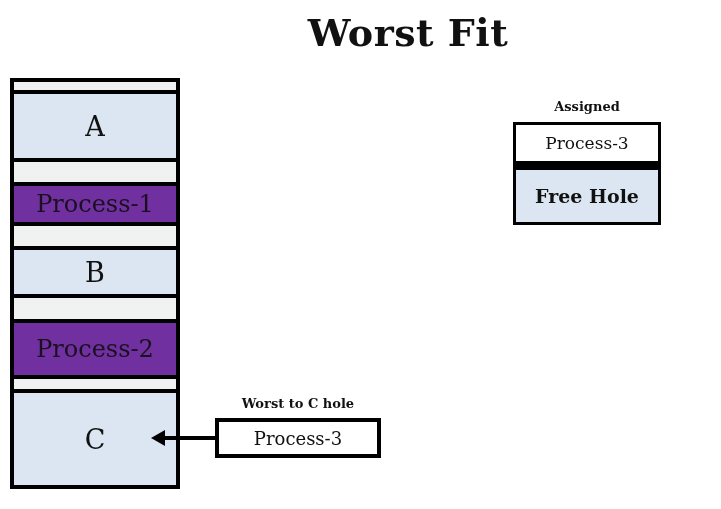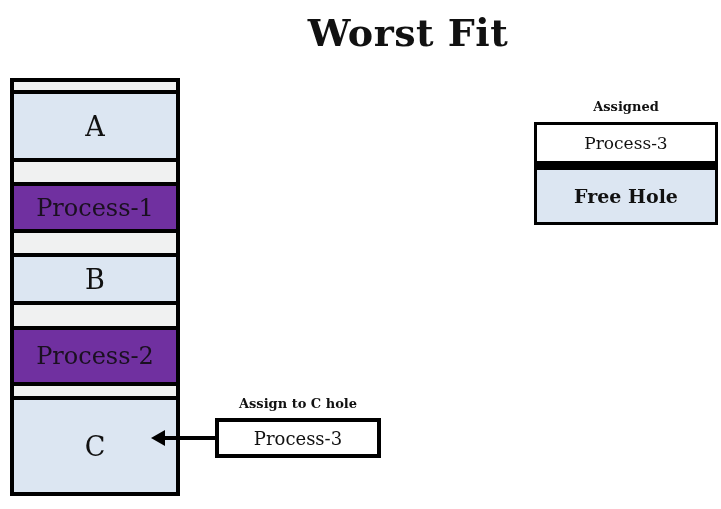--- a/index.html
+++ b/index.html
@@ -42,35 +42,35 @@
     justify-content: center;
     box-sizing: border-box;
   }
   .mem-row + .mem-row { margin-top: 4px; }
   .row-hole   { background: #f0f1f1; }
   .row-free   { background: #dce6f2; }
   .row-proc   { background: #7030a0; }
   .h8  { height: 8px; }
   .h64 { height: 64px; }
   .h20 { height: 20px; }
-  .h36 { height: 43px; }
+  .h36 { height: 36px; }
   .h44 { height: 44px; }
   .h21 { height: 21px; }
   .h52 { height: 52px; }
   .h10 { height: 10px; }
   .h92 { height: 92px; }
   .lbl-letter { font-size: 27px; color: #111; }
   .lbl-proc   { font-size: 24px; color: #1a1020; }
 
   
   .legend {
     position: absolute;
-    left: 534px;
+    left: 513px;
     top: 99px;
-    width: 184px;
+    width: 148px;
   }
   .legend-title {
     text-align: center;
     font-size: 13px;
     font-weight: bold;
     margin-bottom: 8px;
   }
   .legend-box {
     border: 3px solid #000;
     box-sizing: border-box;
@@ -165,20 +165,20 @@
     <div class="legend-box">
       <div class="legend-row legend-assigned">
         <span>Process-3</span>
       </div>
       <div class="legend-row legend-free">
         <span>Free Hole</span>
       </div>
     </div>
   </div>
 
-  <div class="annotation-caption">Assign to C hole</div>
+  <div class="annotation-caption">Worst to C hole</div>
   <div class="annotation-box">
     <span>Process-3</span>
   </div>
   <div class="arrow-line"></div>
   <div class="arrow-head"></div>
 
 </div>
 
 </body></html>

